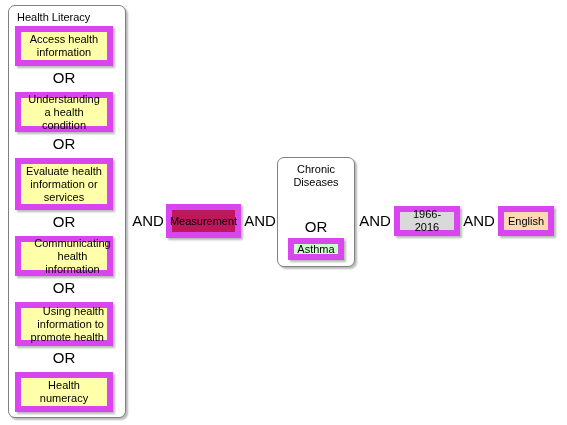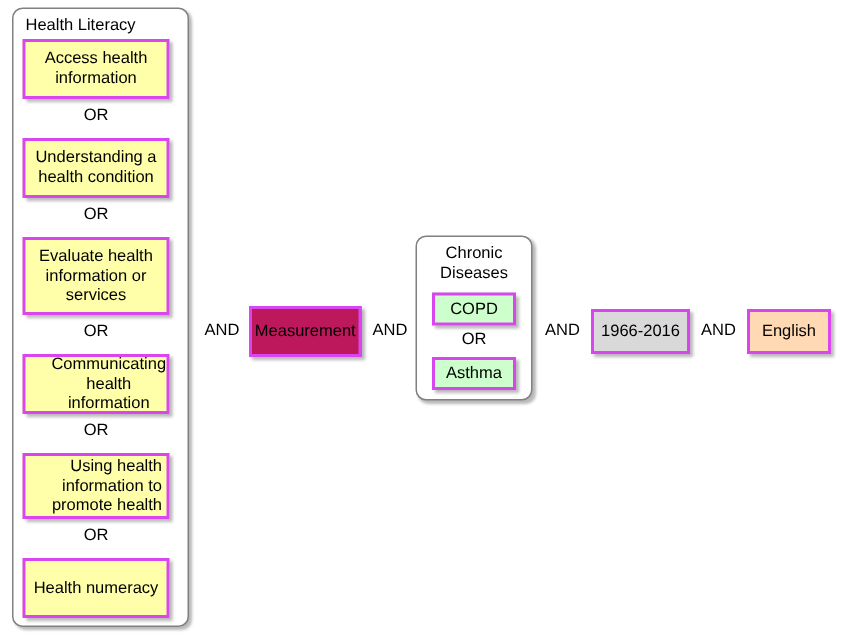--- a/index.html
+++ b/index.html
@@ -41,41 +41,41 @@
   }
   .group-title.left-align {
     text-align: left;
     padding-left: 8px;
     box-sizing: border-box;
   }
 
   
   .node {
     box-sizing: border-box;
-    border: 2px solid #d946ef;
+    border: 6px solid #d946ef;
     box-shadow: 2px 2px 2px rgba(0,0,0,0.28);
     display: flex;
     align-items: center;
     justify-content: center;
     text-align: center;
     font-size: 11px;
     line-height: 13px;
     color: #000000;
     padding: 1px 3px;
   }
   .node.yellow { background: #ffffaa; }
   .node.cyan   { background: #be185d; }
   .node.green  { background: #ccffcc; }
   .node.gray   { background: #d9d9d9; }
   .node.orange { background: #ffd9b3; }
 
   
   .op {
     position: absolute;
-    font-size: 11px;
+    font-size: 15px;
     line-height: 13px;
     color: #000000;
     text-align: center;
     white-space: nowrap;
   }
 </style>
 </head>
 <body>
 
 <div id="canvas">
@@ -123,23 +123,20 @@
   <div class="abs node cyan" style="left:166px; top:204px; width:75px; height:34px;">
     <span>Measurement</span>
   </div>
 
   <div class="op" style="left:243px; top:214px; width:34px;">AND</div>
 
   <div class="abs group-box" style="left:277px; top:157px; width:78px; height:110px;">
     <div class="group-title" style="top:5px;">Chronic Diseases</div>
   </div>
 
-  <div class="abs node green" style="left:288px; top:195px; width:56px; height:22px;">
-    <span>COPD</span>
-  </div>
 
   <div class="op" style="left:288px; top:220px; width:56px;">OR</div>
 
   <div class="abs node green" style="left:288px; top:238px; width:56px; height:22px;">
     <span>Asthma</span>
   </div>
 
   <div class="op" style="left:358px; top:214px; width:34px;">AND</div>
 
   <div class="abs node gray" style="left:394px; top:206px; width:66px; height:30px;">

